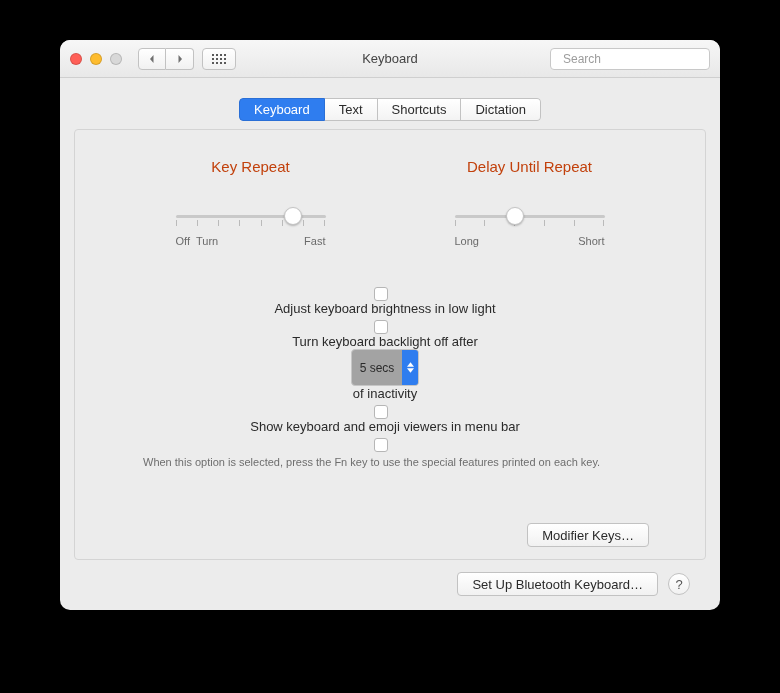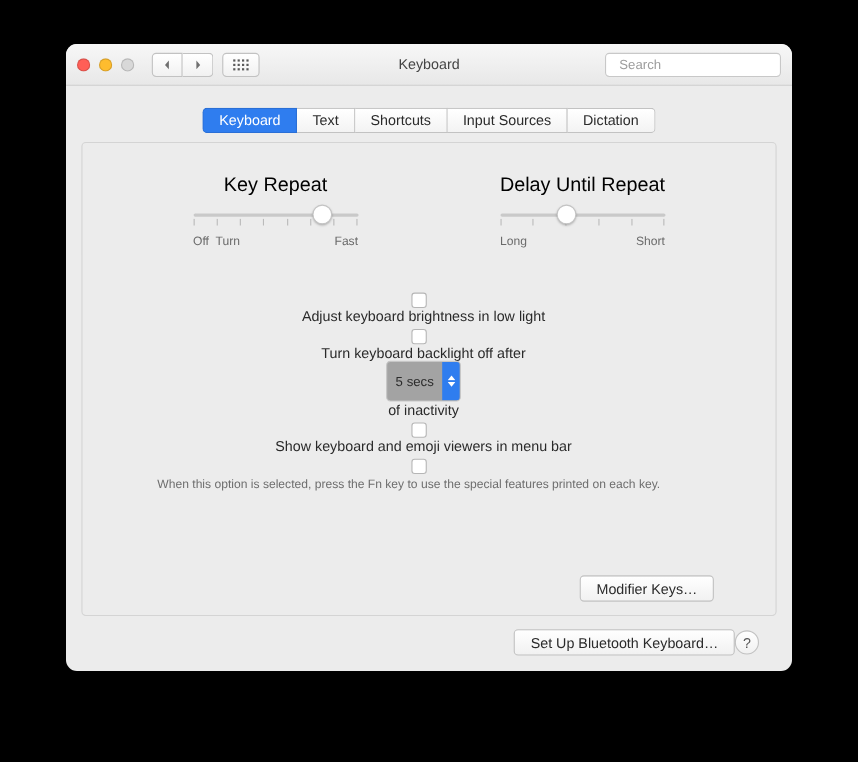--- a/index.html
+++ b/index.html
@@ -128,21 +128,21 @@
     display:flex;flex-direction:column;
     position:relative;
   }
   .sliders-row{
     display:flex;
     justify-content:space-between;
     gap:40px;
     margin-bottom:28px;
   }
   .slider-group{flex:1;display:flex;flex-direction:column;align-items:center;}
-  .slider-title{font-size:18px;margin-bottom:5px;color:#000000;}
+  .slider-title{font-size:15px;margin-bottom:30px;color:#c2410c;}
   .slider-track{
     position:relative;
     width:150px;height:28px;
   }
   .track-line{
     position:absolute;left:0;right:0;top:10px;height:3px;
     background:#c9c9c9;border-radius:2px;
   }
   .ticks{position:absolute;left:0;right:0;top:15px;display:flex;justify-content:space-between;}
   .tick{width:1px;height:6px;background:#bababa;}
@@ -195,21 +195,21 @@
   }
   .btn{
     height:24px;padding:0 14px;
     background:linear-gradient(#ffffff,#f1f1f1);
     border:1px solid #c2c2c2;border-radius:4px;
     font-size:13px;color:#2a2a2a;
     display:inline-flex;align-items:center;
   }
   .bottom-bar{
     display:flex;align-items:center;justify-content:flex-end;
-    padding:12px 16px 0 16px;
+    padding:12px 16px 0 16px;gap:10px;
   }
   .help{
     width:22px;height:22px;border-radius:50%;
     background:linear-gradient(#ffffff,#f1f1f1);
     border:1px solid #c2c2c2;
     display:flex;align-items:center;justify-content:center;
     font-size:13px;color:#555;
   }
 </style>
 </head>
@@ -258,21 +258,20 @@
         </svg>
       <input placeholder="Search" style="">
     </div>
   </div>
 
   <div class="main">
     <div class="tabbar">
       <div class="tab active">Keyboard</div>
       <div class="tab">Text</div>
       <div class="tab">Shortcuts</div>
-      <div class="tab">Input Sources</div>
       <div class="tab">Dictation</div>
     </div>
 
     <div class="panel">
 
       <div class="sliders-row">
 
         <div class="slider-group">
           <div class="slider-title">Key Repeat</div>
           <div class="slider-track">

